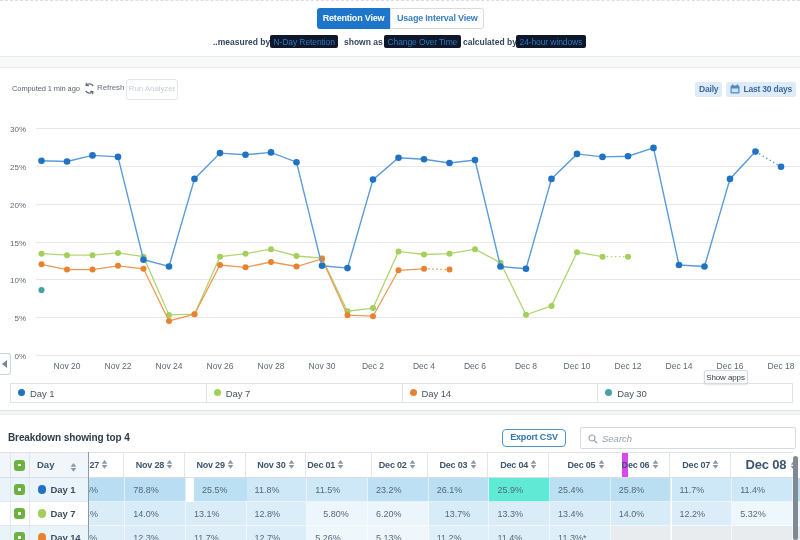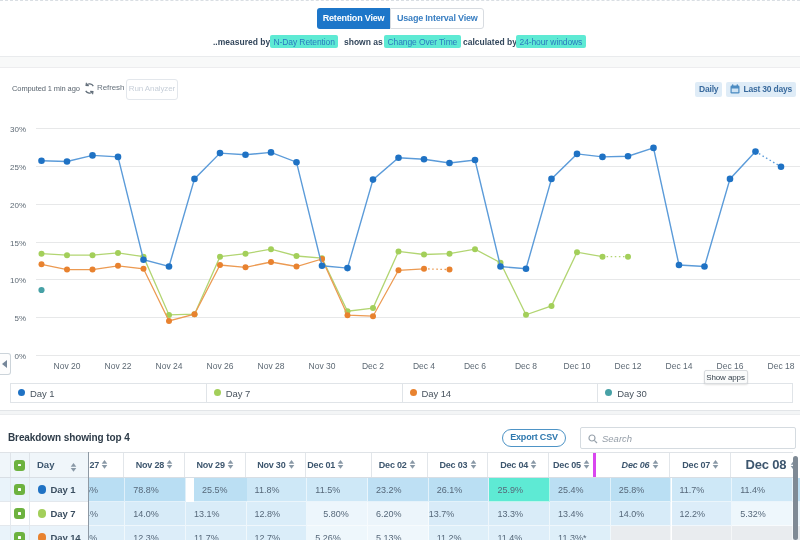--- a/index.html
+++ b/index.html
@@ -1,17 +1,17 @@
 <!DOCTYPE html>
 <html><head><meta charset="utf-8">
 <style>
 * { margin:0; padding:0; box-sizing:border-box; }
 html,body { width:800px; height:540px; background:#fff; font-family:"Liberation Sans", sans-serif; overflow:hidden; position:relative; }
 .abs { position:absolute; }
-.chip { background:#5eead4; color:#2b7abf; border-radius:2px; padding:1.5px 3.5px; }
+.chip { background:#0f172a; color:#2b7abf; border-radius:2px; padding:1.5px 3.5px; }
 .blk { color:#33475c; font-weight:bold; }
 </style></head>
 <body>
 <div class="abs" style="left:0;top:0;width:800px;border-top:1px dashed #d9dee3;"></div>
 
 <div class="abs" style="top:8px;left:316.8px;width:73.5px;height:20.5px;background:#1d76c9;border-radius:3px 0 0 3px;color:#fff;font-weight:bold;font-size:9px;letter-spacing:-0.2px;text-align:center;line-height:20.5px;">Retention View</div>
 <div class="abs" style="left:390.3px;top:8px;width:94px;height:20.5px;background:#fff;border:1px solid #d8dce1;border-radius:0 3px 3px 0;color:#3a7fc2;font-weight:bold;font-size:9px;letter-spacing:-0.2px;text-align:center;line-height:18.5px;">Usage Interval View</div>
 
 <div class="abs blk" style="left:213px;top:37px;font-size:8.5px;">..measured by</div>
 <div class="abs chip" style="left:270px;top:35px;font-size:8.5px;letter-spacing:-0.1px;">N-Day Retention</div>
@@ -164,21 +164,21 @@
 <div class="abs" style="left:421.5px;top:387.5px;font-size:9.5px;color:#49545f;letter-spacing:-0.1px;">Day 14</div>
 <div class="abs" style="left:597.2px;top:383px;width:1px;height:19.5px;background:#e0e4e8;"></div>
 <div class="abs" style="left:605.2px;top:389px;width:7px;height:7px;border-radius:50%;background:#47a1a6;"></div>
 <div class="abs" style="left:617.2px;top:387.5px;font-size:9.5px;color:#49545f;letter-spacing:-0.1px;">Day 30</div>
 
 <div class="abs" style="left:703.5px;top:369.5px;width:44px;height:14px;background:#fafbfb;border:1px solid #d8dbde;border-radius:2px;box-shadow:0 1px 2px rgba(0,0,0,.12);font-size:8px;color:#333f4a;text-align:center;line-height:13px;letter-spacing:-0.1px;">Show apps</div>
 
 <div class="abs" style="left:0;top:410px;width:800px;height:5px;background:#f3f5f6;border-top:1px solid #e2e5e8;border-bottom:1px solid #ebedef;"></div>
 
 <div class="abs" style="left:8px;top:432px;font-size:10px;font-weight:bold;color:#2e3c49;letter-spacing:-0.1px;">Breakdown showing top 4</div>
-<div class="abs" style="left:502px;top:429px;width:64px;height:18px;border:1.5px solid #4e94c6;border-radius:9px;color:#2e78ae;font-weight:bold;font-size:9px;letter-spacing:-0.2px;text-align:center;line-height:15px;">Export CSV</div>
+<div class="abs" style="left:502px;top:429px;width:64px;height:18px;border:1.5px solid #4e94c6;border-radius:4px;color:#2e78ae;font-weight:bold;font-size:9px;letter-spacing:-0.2px;text-align:center;line-height:15px;">Export CSV</div>
 <div class="abs" style="left:580px;top:427px;width:216px;height:21.5px;border:1px solid #d5dbe0;border-radius:2px;background:#fff;">
     <svg width="10" height="10" viewBox="0 0 10 10" style="position:absolute;left:7px;top:5.5px;">
       <circle cx="4" cy="4" r="3" fill="none" stroke="#98a2ac" stroke-width="1.2"></circle>
       <line x1="6.3" y1="6.3" x2="9" y2="9" stroke="#98a2ac" stroke-width="1.2"></line>
     </svg>
     <span style="position:absolute;left:21px;top:5px;font-style:italic;font-size:9.5px;color:#959ea8;">Search</span>
   </div>
 
 <div style="position:absolute;left:0;top:452px;width:793px;height:1px;background:#dfe3e7;"></div>
 <div style="position:absolute;left:0;top:453px;width:87.5px;height:24px;background:#f0f6fa;"></div>
@@ -233,37 +233,37 @@
         <path d="M3.5 8.8 L6.3 5.1 L0.7 5.1 Z" fill="#8998a6"></path>
       </svg></div>
 <div style="position:absolute;left:279.0px;top:25.0px;width:60.7px;height:24px;background:#bee0f4;border-right:1px solid rgba(255,255,255,.55);border-bottom:1px solid rgba(255,255,255,.6);line-height:24px;font-size:9px;color:#56687a;padding-left:8px;box-sizing:border-box;white-space:nowrap;">23.2%</div>
 <div style="position:absolute;left:279.0px;top:49.0px;width:60.7px;height:24px;background:#ecf5fb;border-right:1px solid rgba(255,255,255,.55);border-bottom:1px solid rgba(255,255,255,.6);line-height:24px;font-size:9px;color:#56687a;padding-left:8px;box-sizing:border-box;white-space:nowrap;">6.20%</div>
 <div style="position:absolute;left:279.0px;top:73.0px;width:60.7px;height:24px;background:#eff7fc;border-right:1px solid rgba(255,255,255,.55);border-bottom:1px solid rgba(255,255,255,.6);line-height:24px;font-size:9px;color:#56687a;padding-left:8px;box-sizing:border-box;white-space:nowrap;">5.13%</div>
 <div style="position:absolute;left:339.7px;top:0;width:59.7px;height:24px;border-right:1px solid #e2e6ea;text-align:center;line-height:24px;font-size:9px;letter-spacing:-0.2px;font-weight:bold;color:#3d566e;white-space:nowrap;">Dec 03&nbsp;<svg width="7" height="9" viewBox="0 0 7 9" style="vertical-align:-1px">
         <path d="M3.5 0 L6.3 3.7 L0.7 3.7 Z" fill="#8998a6"></path>
         <path d="M3.5 8.8 L6.3 5.1 L0.7 5.1 Z" fill="#8998a6"></path>
       </svg></div>
 <div style="position:absolute;left:339.7px;top:25.0px;width:60.7px;height:24px;background:#badff3;border-right:1px solid rgba(255,255,255,.55);border-bottom:1px solid rgba(255,255,255,.6);line-height:24px;font-size:9px;color:#56687a;padding-left:8px;box-sizing:border-box;white-space:nowrap;">26.1%</div>
-<div style="position:absolute;left:339.7px;top:49.0px;width:60.7px;height:24px;background:#d8ebf8;border-right:1px solid rgba(255,255,255,.55);border-bottom:1px solid rgba(255,255,255,.6);line-height:24px;font-size:9px;color:#56687a;padding-left:0;box-sizing:border-box;white-space:nowrap;">13.7%</div>
+<div style="position:absolute;left:339.7px;top:49.0px;width:60.7px;height:24px;background:#d8ebf8;border-right:1px solid rgba(255,255,255,.55);border-bottom:1px solid rgba(255,255,255,.6);line-height:24px;font-size:9px;color:#56687a;padding-left:16px;box-sizing:border-box;white-space:nowrap;">13.7%</div>
 <div style="position:absolute;left:339.7px;top:73.0px;width:60.7px;height:24px;background:#deeff9;border-right:1px solid rgba(255,255,255,.55);border-bottom:1px solid rgba(255,255,255,.6);line-height:24px;font-size:9px;color:#56687a;padding-left:8px;box-sizing:border-box;white-space:nowrap;">11.2%</div>
 <div style="position:absolute;left:400.4px;top:0;width:59.7px;height:24px;border-right:1px solid #e2e6ea;text-align:center;line-height:24px;font-size:9px;letter-spacing:-0.2px;font-weight:bold;color:#3d566e;white-space:nowrap;">Dec 04&nbsp;<svg width="7" height="9" viewBox="0 0 7 9" style="vertical-align:-1px">
         <path d="M3.5 0 L6.3 3.7 L0.7 3.7 Z" fill="#8998a6"></path>
         <path d="M3.5 8.8 L6.3 5.1 L0.7 5.1 Z" fill="#8998a6"></path>
       </svg></div>
 <div style="position:absolute;left:400.4px;top:25.0px;width:60.7px;height:24px;background:#5eead4;border-right:1px solid rgba(255,255,255,.55);border-bottom:1px solid rgba(255,255,255,.6);line-height:24px;font-size:9px;color:#56687a;padding-left:8px;box-sizing:border-box;white-space:nowrap;">25.9%</div>
 <div style="position:absolute;left:400.4px;top:49.0px;width:60.7px;height:24px;background:#d9ecf8;border-right:1px solid rgba(255,255,255,.55);border-bottom:1px solid rgba(255,255,255,.6);line-height:24px;font-size:9px;color:#56687a;padding-left:8px;box-sizing:border-box;white-space:nowrap;">13.3%</div>
 <div style="position:absolute;left:400.4px;top:73.0px;width:60.7px;height:24px;background:#deeef9;border-right:1px solid rgba(255,255,255,.55);border-bottom:1px solid rgba(255,255,255,.6);line-height:24px;font-size:9px;color:#56687a;padding-left:8px;box-sizing:border-box;white-space:nowrap;">11.4%</div>
-<div style="position:absolute;left:461.1px;top:0;width:46px;height:24px;border-right:3px solid #d946ef;text-align:center;line-height:24px;font-size:9px;letter-spacing:-0.2px;font-weight:bold;color:#3d566e;white-space:nowrap;">Dec 05&nbsp;<svg width="7" height="9" viewBox="0 0 7 9" style="vertical-align:-1px">
+<div style="position:absolute;left:461.1px;top:0;width:78px;height:24px;border-right:6px solid #d946ef;text-align:center;line-height:24px;font-size:9px;letter-spacing:-0.2px;font-weight:bold;color:#3d566e;white-space:nowrap;">Dec 05&nbsp;<svg width="7" height="9" viewBox="0 0 7 9" style="vertical-align:-1px">
         <path d="M3.5 0 L6.3 3.7 L0.7 3.7 Z" fill="#8998a6"></path>
         <path d="M3.5 8.8 L6.3 5.1 L0.7 5.1 Z" fill="#8998a6"></path>
       </svg></div>
 <div style="position:absolute;left:461.1px;top:25.0px;width:60.7px;height:24px;background:#bbdff3;border-right:1px solid rgba(255,255,255,.55);border-bottom:1px solid rgba(255,255,255,.6);line-height:24px;font-size:9px;color:#56687a;padding-left:8px;box-sizing:border-box;white-space:nowrap;">25.4%</div>
 <div style="position:absolute;left:461.1px;top:49.0px;width:60.7px;height:24px;background:#d9ecf8;border-right:1px solid rgba(255,255,255,.55);border-bottom:1px solid rgba(255,255,255,.6);line-height:24px;font-size:9px;color:#56687a;padding-left:8px;box-sizing:border-box;white-space:nowrap;">13.4%</div>
 <div style="position:absolute;left:461.1px;top:73.0px;width:60.7px;height:24px;background:#deeff9;border-right:1px solid rgba(255,255,255,.55);border-bottom:1px solid rgba(255,255,255,.6);line-height:24px;font-size:9px;color:#56687a;padding-left:8px;box-sizing:border-box;white-space:nowrap;">11.3%*</div>
-<div style="position:absolute;left:521.8px;top:0;width:59.7px;height:24px;border-right:1px solid #e2e6ea;text-align:center;line-height:24px;font-size:9px;letter-spacing:-0.2px;font-weight:bold;color:#3d566e;white-space:nowrap;font-style:italic;">Dec 06&nbsp;<svg width="7" height="9" viewBox="0 0 7 9" style="vertical-align:-1px">
+<div style="position:absolute;left:521.8px;top:0;width:59.7px;height:24px;border-right:1px solid #e2e6ea;text-align:center;line-height:24px;font-size:9px;letter-spacing:-0.2px;font-weight:bold;color:#3d566e;white-space:nowrap;">Dec 06&nbsp;<svg width="7" height="9" viewBox="0 0 7 9" style="vertical-align:-1px">
         <path d="M3.5 0 L6.3 3.7 L0.7 3.7 Z" fill="#8998a6"></path>
         <path d="M3.5 8.8 L6.3 5.1 L0.7 5.1 Z" fill="#8998a6"></path>
       </svg></div>
 <div style="position:absolute;left:521.8px;top:25.0px;width:60.7px;height:24px;background:#badff3;border-right:1px solid rgba(255,255,255,.55);border-bottom:1px solid rgba(255,255,255,.6);line-height:24px;font-size:9px;color:#56687a;padding-left:8px;box-sizing:border-box;white-space:nowrap;">25.8%</div>
 <div style="position:absolute;left:521.8px;top:49.0px;width:60.7px;height:24px;background:#d7ebf8;border-right:1px solid rgba(255,255,255,.55);border-bottom:1px solid rgba(255,255,255,.6);line-height:24px;font-size:9px;color:#56687a;padding-left:8px;box-sizing:border-box;white-space:nowrap;">14.0%</div>
 <div style="position:absolute;left:521.8px;top:73.0px;width:60.7px;height:24px;background:#e9ecef;border-right:1px solid rgba(255,255,255,.55);border-bottom:1px solid rgba(255,255,255,.6);line-height:24px;font-size:9px;color:#56687a;padding-left:8px;box-sizing:border-box;white-space:nowrap;"></div>
 <div style="position:absolute;left:582.5px;top:0;width:59.7px;height:24px;border-right:1px solid #e2e6ea;text-align:center;line-height:24px;font-size:9px;letter-spacing:-0.2px;font-weight:bold;color:#3d566e;white-space:nowrap;">Dec 07&nbsp;<svg width="7" height="9" viewBox="0 0 7 9" style="vertical-align:-1px">
         <path d="M3.5 0 L6.3 3.7 L0.7 3.7 Z" fill="#8998a6"></path>
         <path d="M3.5 8.8 L6.3 5.1 L0.7 5.1 Z" fill="#8998a6"></path>
       </svg></div>

